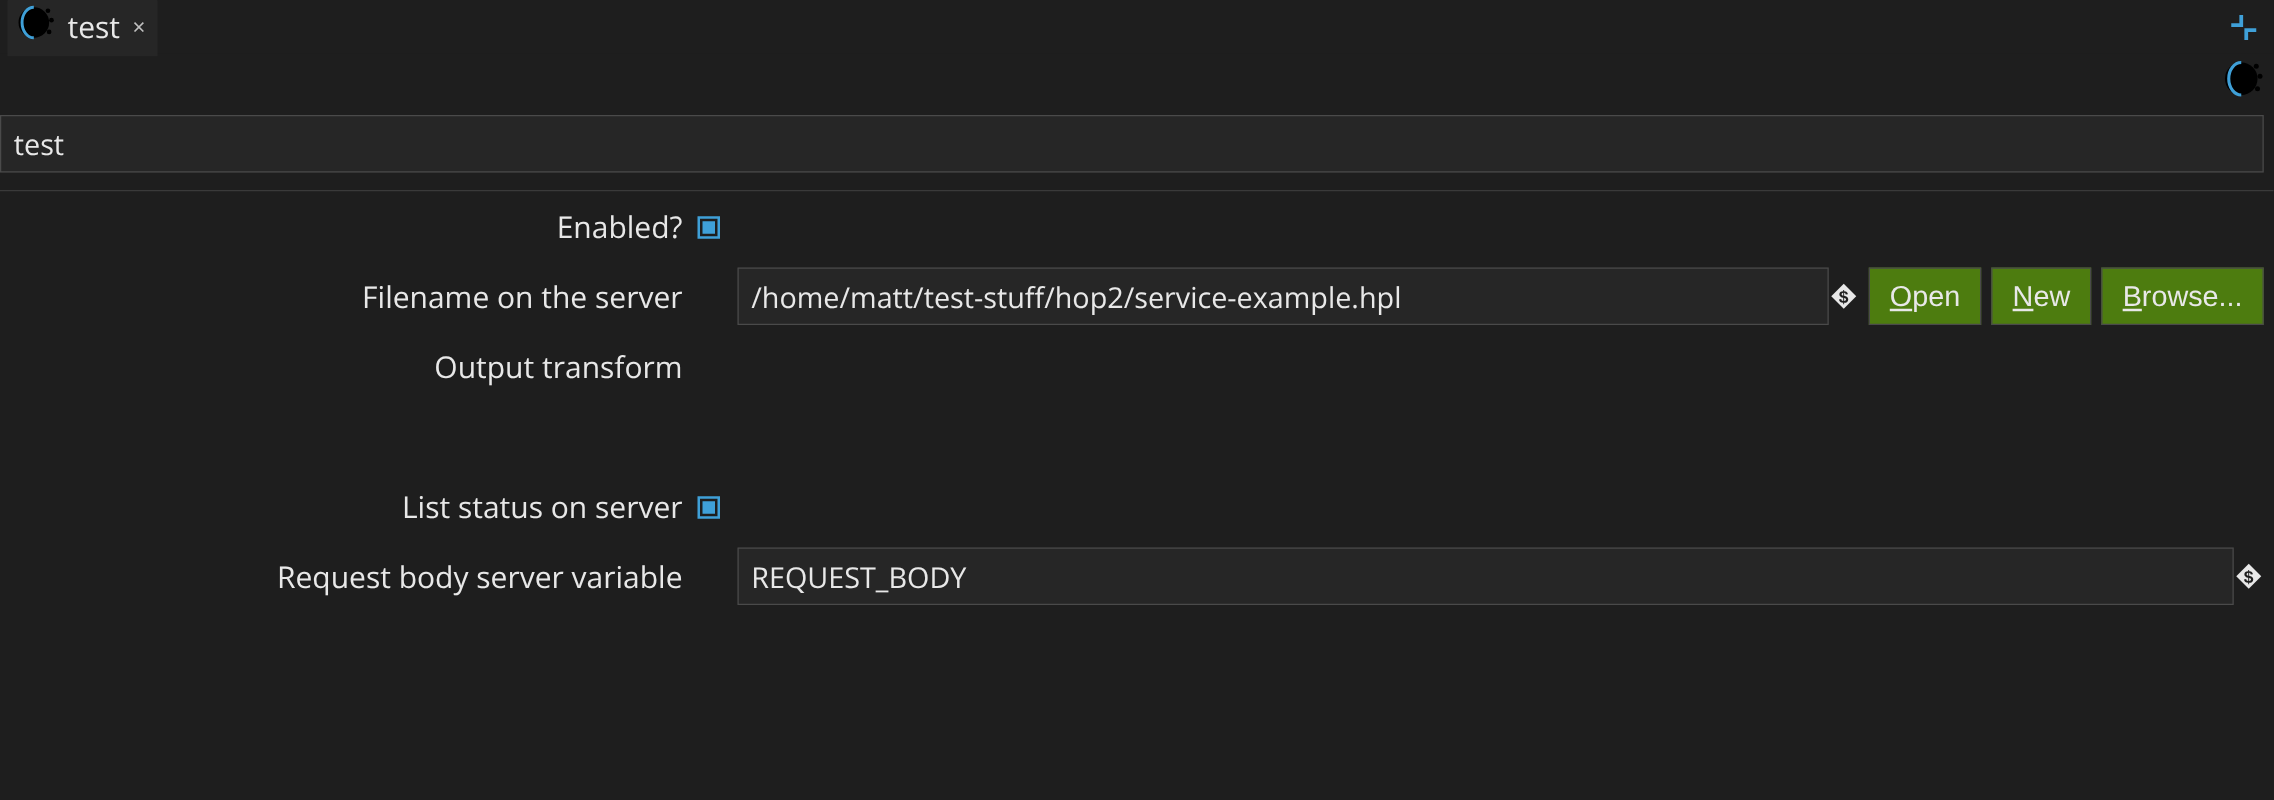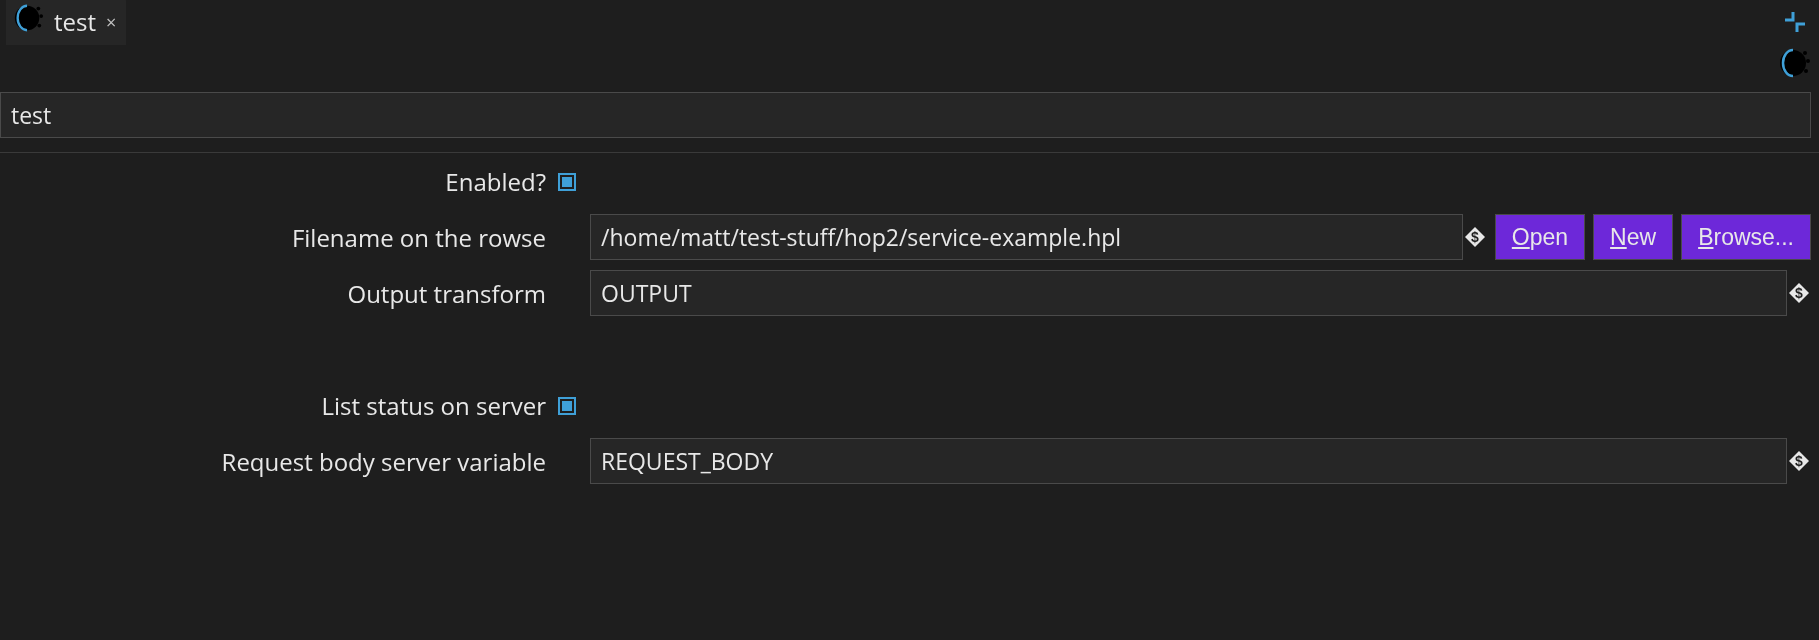--- a/index.html
+++ b/index.html
@@ -136,21 +136,21 @@
   }
   .checkbox.checked::after {
     content: "";
     display: block;
     width: 10px;
     height: 10px;
     background: #3fa0d8;
   }
 
   .btn {
-    background: #6d28d9;
+    background: #4d7c0f;
     border: 1px solid #4a4a4a;
     color: #e8e8e8;
     font-size: 23px;
     padding: 6px 16px;
     cursor: pointer;
     display: flex;
     align-items: center;
   }
   .btn .ul { text-decoration: underline; }
 
@@ -240,21 +240,21 @@
   </div>
 
   <div class="row">
     <div class="label">Enabled?</div>
     <div class="field">
       <div class="checkbox checked"></div>
     </div>
   </div>
 
   <div class="row">
-    <div class="label">Filename on the rowse</div>
+    <div class="label">Filename on the server</div>
     <div class="field">
       <div class="field-with-var">
         <input type="text" value="/home/matt/test-stuff/hop2/service-example.hpl" style="">
         <span class="var-icon">
           <svg width="22" height="22" viewBox="0 0 22 22">
               <use href="#var-diamond"></use>
             </svg>
         </span>
       </div>
       <button class="btn">
@@ -264,30 +264,20 @@
           <span><span class="ul">N</span><span>ew</span></span>
         </button>
       <button class="btn">
           <span><span class="ul">B</span><span>rowse...</span></span>
         </button>
     </div>
   </div>
 
   <div class="row">
     <div class="label">Output transform</div>
-    <div class="field">
-      <div class="field-with-var">
-        <input type="text" value="OUTPUT" style="">
-        <span class="var-icon">
-          <svg width="22" height="22" viewBox="0 0 22 22">
-              <use href="#var-diamond"></use>
-            </svg>
-        </span>
-      </div>
-    </div>
   </div>
 
 
   <div class="row">
   </div>
 
   <div class="row">
     <div class="label">List status on server</div>
     <div class="field">
       <div class="checkbox checked"></div>

